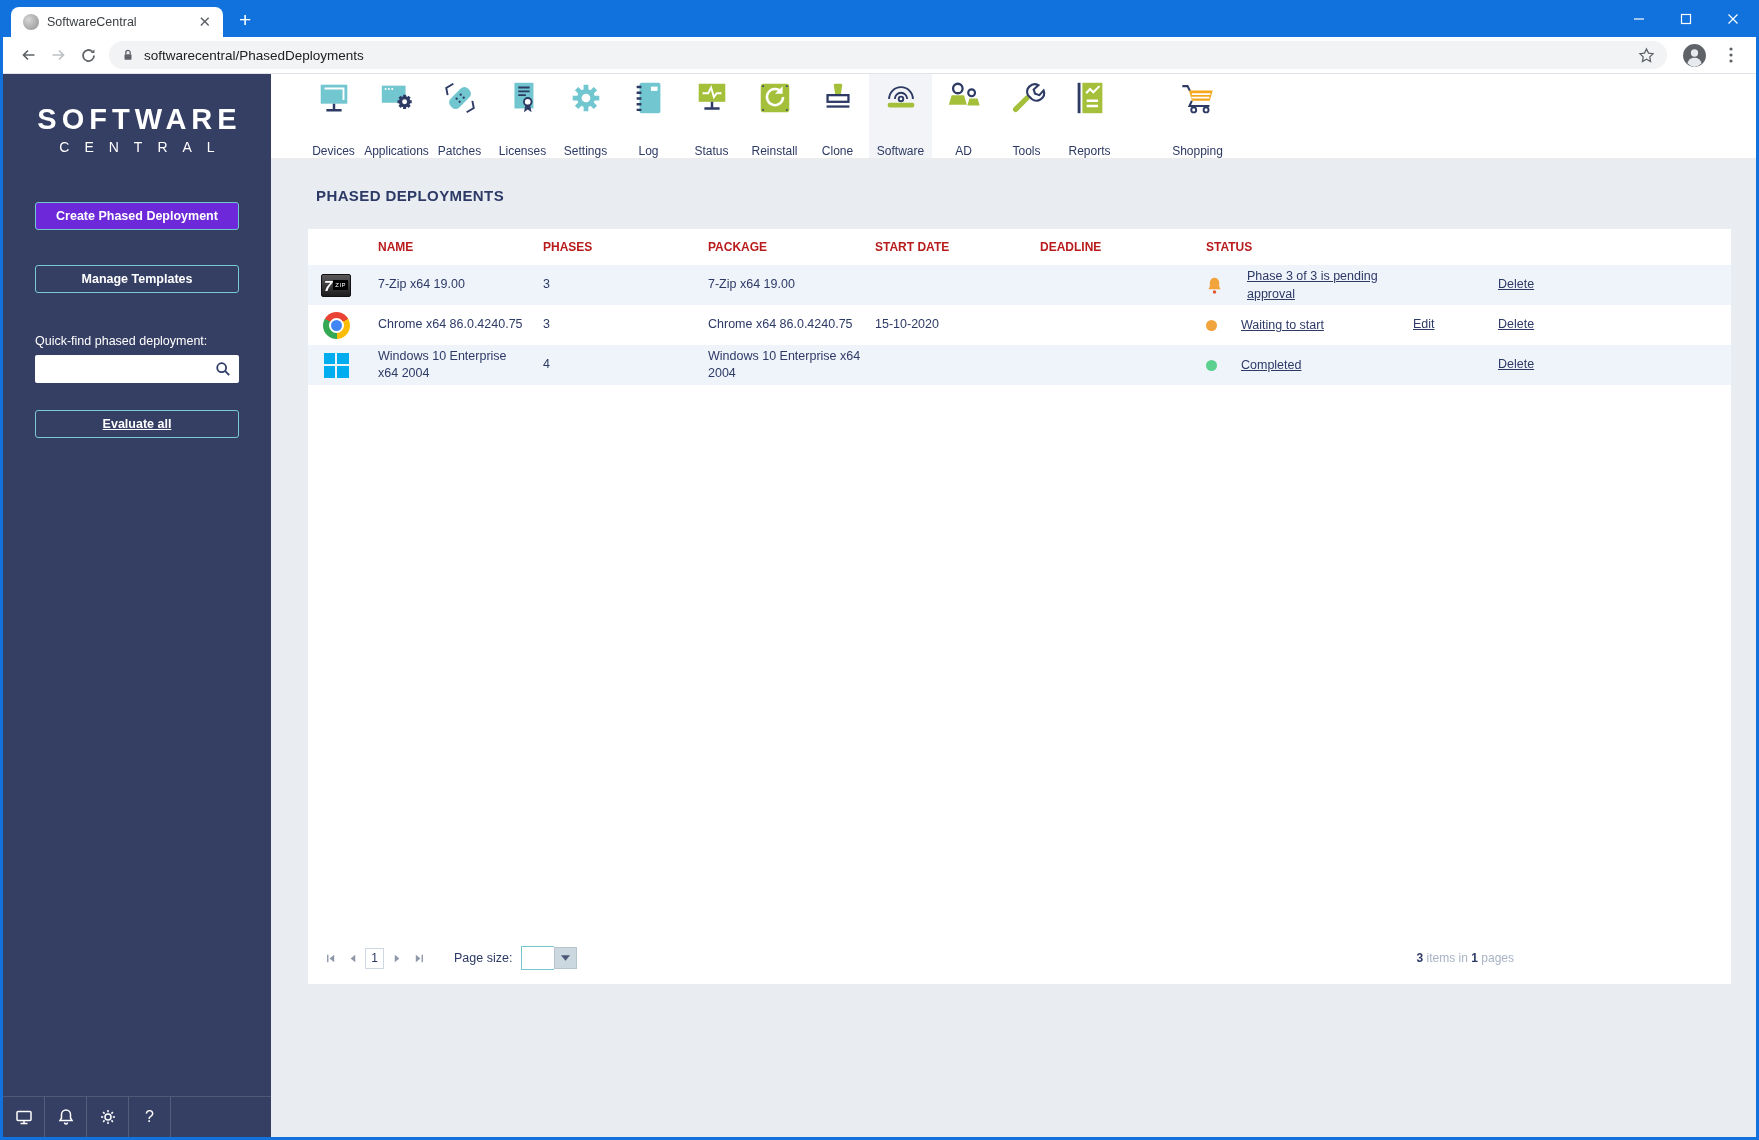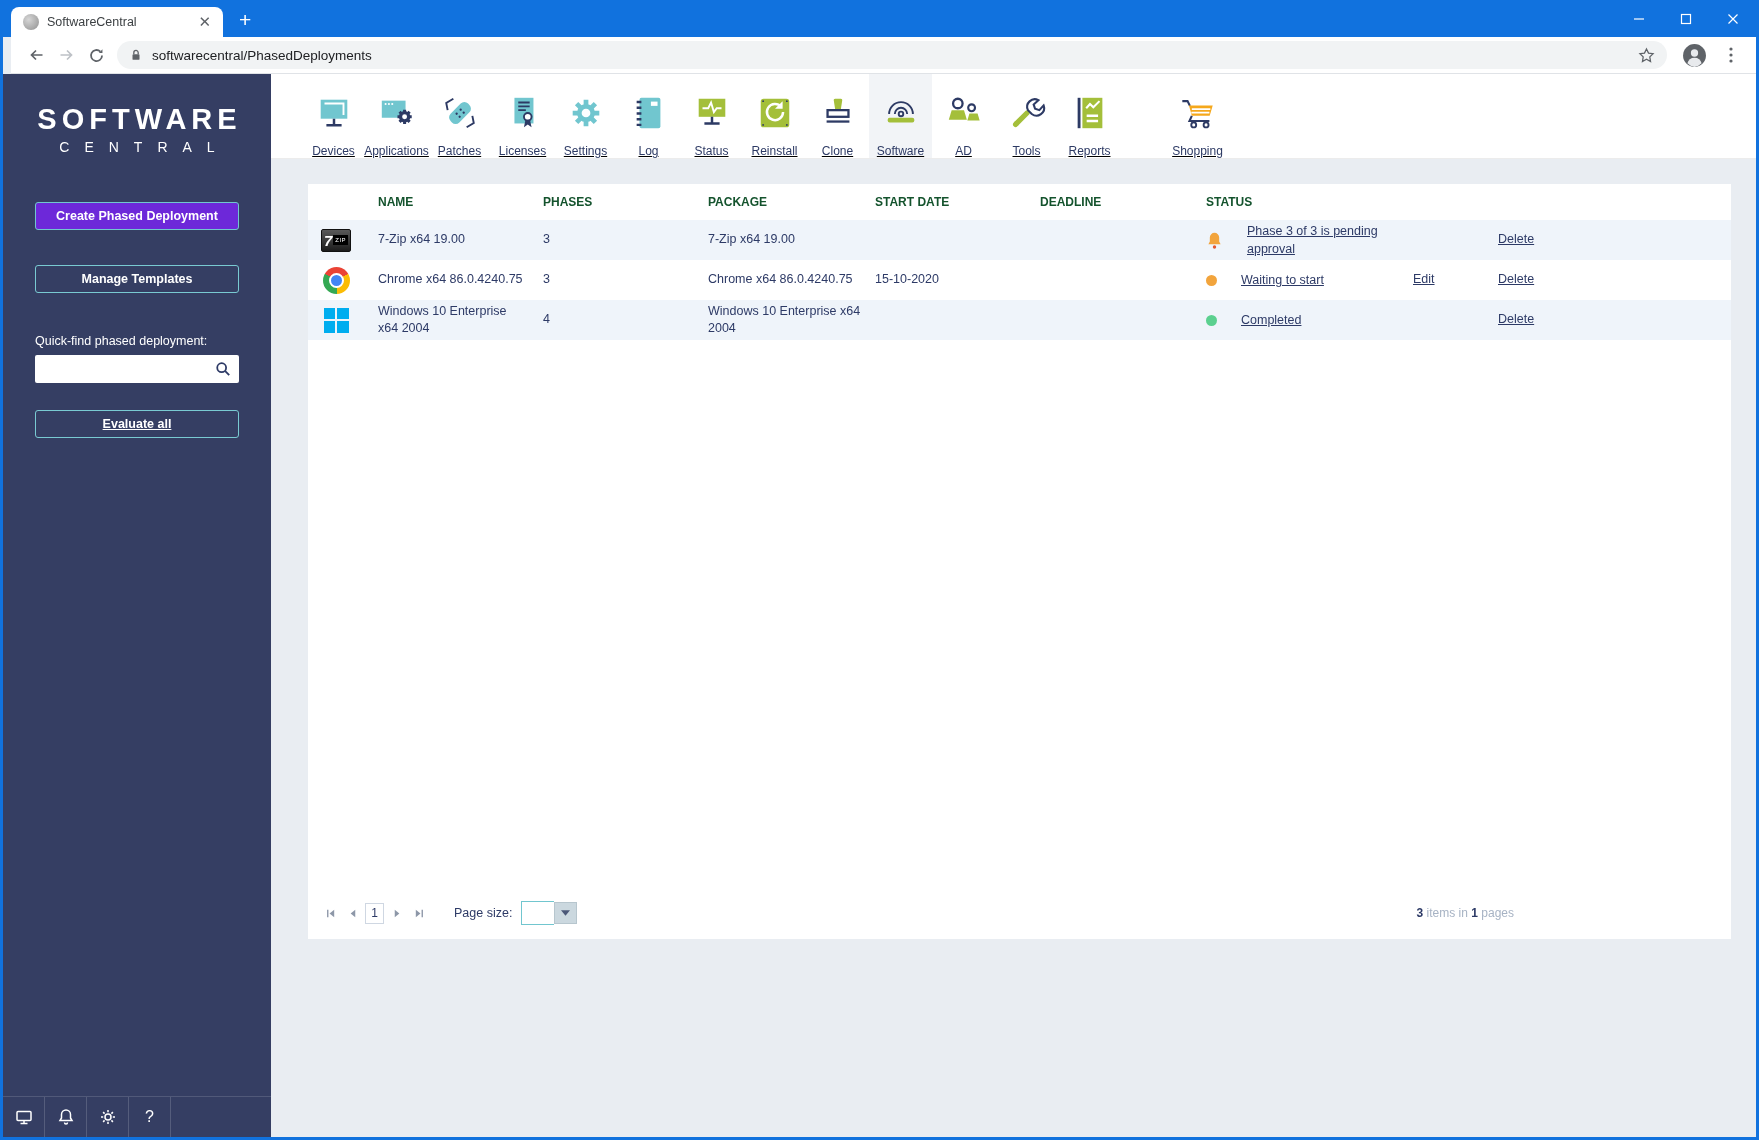--- a/index.html
+++ b/index.html
@@ -14,21 +14,21 @@
   .tab { margin-left:8px; width:212px; height:30px; background:#fff; border-radius:8px 8px 0 0;
     display:flex; align-items:center; padding:8px 8px; }
   .tab-favicon { width:16px; height:16px; border-radius:50%; flex:none;
     background:radial-gradient(circle at 35% 35%, #d6d6d6, #8f8f8f); margin:0 8px 0 4px; }
   .tab-title { font-size:12.5px; color:#3c4043; flex:1; white-space:nowrap; overflow:hidden; }
   .tab-close { color:#5f6368; font-size:15px; padding:0 4px; cursor:default; }
   .newtab { color:#fff; font-size:21px; font-weight:300; margin:0 0 7px 16px; line-height:1; }
   .win-controls { position:absolute; right:0; top:0; height:37px; display:flex; }
   .win-btn { width:47px; display:flex; align-items:center; justify-content:center; }
   .toolbar { height:37px; background:#fff; display:flex; align-items:center; padding:0 10px;
-    border-bottom:1px solid #e0e3e7; flex:none;margin-left:8px; }
+    border-bottom:1px solid #e0e3e7; flex:none; }
   .tb-btn { width:30px; height:30px; display:flex; align-items:center; justify-content:center; border-radius:50%; }
   .omnibox { flex:1; height:28px; background:#f1f3f4; border-radius:14px; display:flex; align-items:center;
     padding:0 12px; margin:0 6px; }
   .url { font-size:13.5px; color:#202124; flex:1; margin-left:9px; }
   .avatar { width:25px; height:25px; margin:0 9px; }
 
   
   .app-body { flex:1; display:flex; min-height:0; }
 
   
@@ -52,35 +52,35 @@
   .times .val { margin:3px 0 10px; }
   .mt-eval { margin-top:27px;text-decoration:underline; }
   .sb-footer { margin-top:auto; display:flex; height:41px; border-top:1px solid rgba(255,255,255,.14); flex:none; }
   .sb-cell { width:42px; display:flex; align-items:center; justify-content:center;
     border-right:1px solid rgba(255,255,255,.16); color:#fff; font-size:16px; }
 
   
   .main { flex:1; display:flex; flex-direction:column; min-width:0; background:#e9edf2; }
   .topnav { background:#fff; height:85px; display:flex; align-items:stretch; padding-left:31px;
     border-bottom:1px solid #ececec; flex:none; }
-  .nav-item { width:63px; display:flex; flex-direction:column; align-items:center; justify-content:flex-end;
-    gap:11px; padding-top:4px; cursor:pointer;text-decoration:underline; }
+  .nav-item { width:63px; display:flex; flex-direction:column; align-items:center; justify-content:space-between;
+    gap:11px; padding-top:4px; cursor:pointer; }
   .nav-item.active { background:#f2f4f7; }
   .nav-icon { width:44px; height:40px; display:flex; align-items:center; justify-content:center; }
   .nav-label { font-size:12px; color:#2d3a64; }
   .nav-gap { width:45px; }
 
   .content { flex:1; padding:0 25px 0 37px; display:flex; flex-direction:column; min-height:0; }
   .page-title { margin:28px 0 0 8px; font-size:15px; font-weight:bold; color:#2d3a66; letter-spacing:.4px; }
   .card { background:#fff; margin-top:25px; height:755px; display:flex; flex-direction:column; }
   .card-head { display:flex; justify-content:flex-end; padding:14px 205px 8px 20px; }
   .refresh { display:flex; align-items:center; gap:6px; font-size:12.5px; color:#2d3a66; text-decoration:none; cursor:pointer; }
 
   .grid { display:grid; grid-template-columns:70px 165px 165px 167px 165px 166px 207px 85px 1fr; align-items:center; }
-  .thead { height:36px; font-size:12px; font-weight:bold; color:#14532d; }
+  .thead { height:36px; font-size:12px; font-weight:bold; color:#b91c1c; }
   .trow { min-height:40px; font-size:12.5px; color:#2d3a66; }
   .trow.alt { background:#eff4fa; }
   .cell { padding-right:14px; line-height:1.4; }
   .cell-icon { display:flex; justify-content:center; align-items:center; }
   .status-cell { display:flex; align-items:center; gap:24px; padding-right:18px; line-height:1.45; }
   .tlink { color:#2d3a66; text-decoration:underline; cursor:pointer; }
   .dot { width:11px; height:11px; border-radius:50%; flex:none; }
 
   .ic-7zip { width:30px; height:23px; background:linear-gradient(#5a5a5a,#1c1c1c); border:1px solid #111;
     border-radius:2px; display:flex; align-items:center; justify-content:center; color:#fff; }
@@ -394,20 +394,21 @@
                   <path d="M13.5 23l-2.5 5.5h21" fill="none" stroke="#2d3a64" stroke-width="2.2"></path>
                   <circle cx="15.5" cy="32.5" r="2.6" fill="none" stroke="#2d3a64" stroke-width="2"></circle>
                   <circle cx="28.5" cy="32.5" r="2.6" fill="none" stroke="#2d3a64" stroke-width="2"></circle>
                 </svg>
               </span>
               <span class="nav-label">Shopping</span>
             </div>
           </div>
         </div>
       <div class="content">
+        <div class="page-title">PHASED DEPLOYMENTS</div>
         <div class="card">
           <div class="grid thead">
             <div class="cell"></div>
             <div class="cell">NAME</div>
             <div class="cell">PHASES</div>
             <div class="cell">PACKAGE</div>
             <div class="cell">START DATE</div>
             <div class="cell">DEADLINE</div>
             <div class="cell">STATUS</div>
             <div class="cell"></div>

